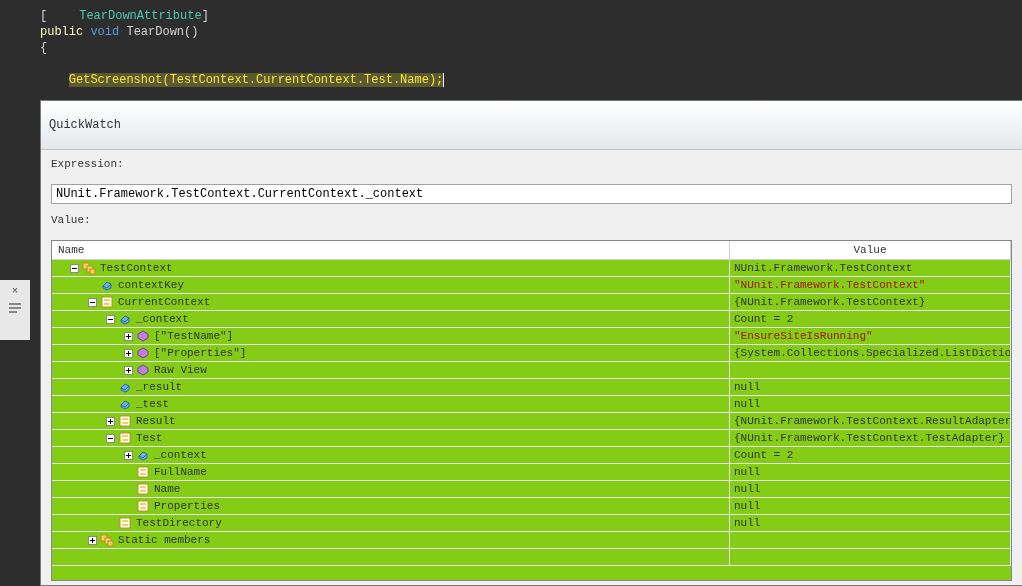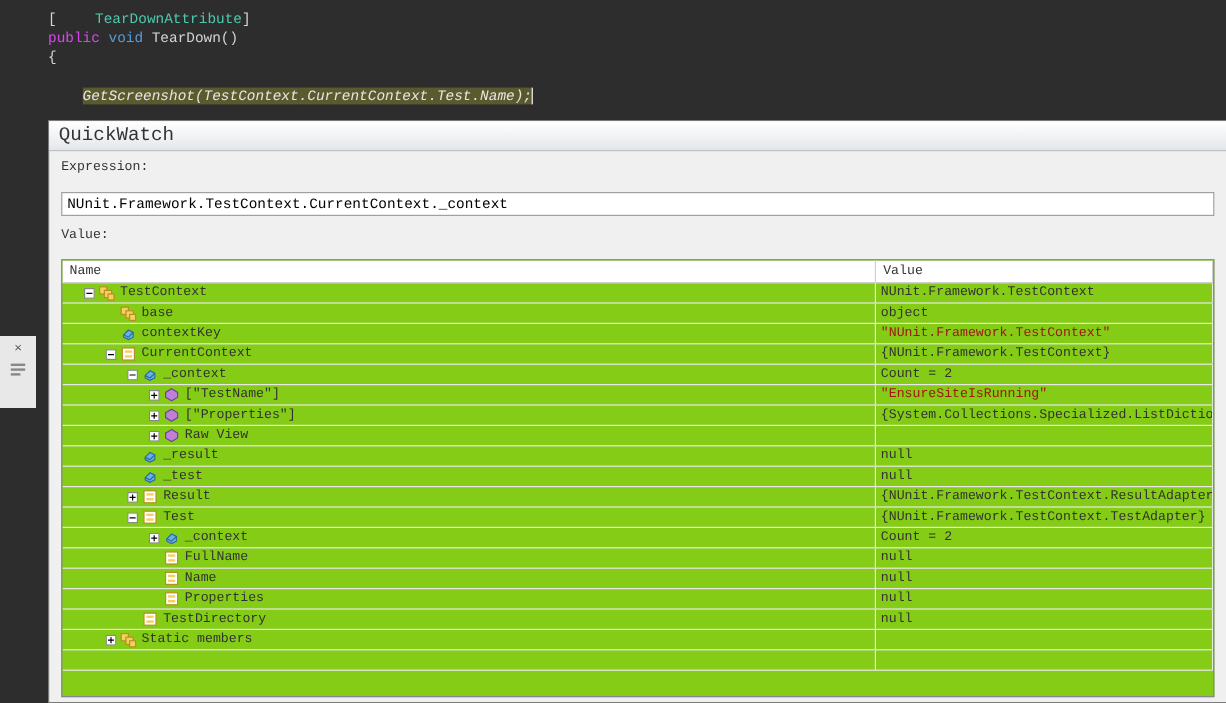--- a/index.html
+++ b/index.html
@@ -2,24 +2,24 @@
 <html><head>
 <meta charset="utf-8">
 <style>
 * { margin: 0; padding: 0; box-sizing: border-box; font-family: Consolas, 'Courier New', monospace; }
 body { background: #2d2d2d; width: 1022px; height: 586px; overflow: hidden; position: relative; }
 
 .code-editor { padding: 8px 0 0 40px; background: #2d2d2d; color: #d4d4d4; font-size: 12px; line-height: 16px; }
 .code-line { white-space: pre; }
 .code-line .tk-bracket { color: #d4d4d4; }
 .code-line .tk-attr { color: #4ec9b0; margin-left: 32px; }
-.code-line .tk-keyword { color: #d946ef; }
+.code-line .tk-keyword { color: #fef9c3; }
 .code-line .tk-type { color: #569cd6; }
 .code-line .tk-method { color: #d4d4d4; }
-.code-line .tk-hl { background: #5a5a2e; color: #e5e5e5; font-style: italic; }
+.code-line .tk-hl { background: #5a5a2e; color: #fde047; }
 .code-line .tk-caret { border-left: 1px solid #fff; }
 
 .left-sidebar { position: absolute; left: 0; top: 280px; width: 30px; height: 60px; background: #e8e8e8; display: flex; flex-direction: column; align-items: center; gap: 4px; padding-top: 4px; }
 .left-sidebar .icon { width: 16px; height: 16px; }
 .left-sidebar .close-x { font-size: 11px; font-family: sans-serif; color: #555; }
 
 .qw-window {
   position: absolute;
   left: 40px;
   top: 100px;
@@ -28,40 +28,40 @@
   background: #f0f0f0;
   border: 1px solid #7a7a7a;
   border-right: none;
   display: flex;
   flex-direction: column;
   font-family: 'Segoe UI', Tahoma, sans-serif;
 }
 .qw-title {
   background: linear-gradient(#fff, #e4e7ea);
   border-bottom: 1px solid #c0c0c0;
-  padding: 3px 8px;
-  font-size: 16px;
+  padding: 17px 8px;
+  font-size: 12px;
   color: #333;
 }
 .qw-body { padding: 8px 10px 4px 10px; display: flex; flex-direction: column; flex: 1; overflow: hidden; }
 .qw-label { font-size: 11px; color: #333; margin-bottom: 14px; }
 .qw-expr-input {
   width: 100%;
   font-family: Liberation Mono, monospace;
   font-size: 12px;
   padding: 2px 4px;
   border: 1px solid #a0a0a0;
   background: #fff;
   margin-bottom: 10px;
 }
 .qw-grid-wrapper { border: 1px solid #828790; flex: 1; display: flex; flex-direction: column; background: #84cc16; overflow: hidden; }
 .qw-header-row { display: flex; background: #fff; border-bottom: 1px solid #d0d0d0; font-size: 11px; color: #333; }
 .qw-header-cell { padding: 3px 6px; border-right: 1px solid #d0d0d0; }
 .qw-col-name { width: 678px; flex-shrink: 0; }
-.qw-col-value { flex: 1; }
+.qw-col-value { flex: 1; text-align: center; }
 .qw-rows { flex: 1; overflow: auto; }
 .qw-row { display: flex; font-size: 11px; height: 17px; line-height: 17px; border-bottom: 1px solid #e8e8e8; }
 .qw-row .cell { border-right: 1px solid #e8e8e8; overflow: hidden; white-space: nowrap; text-overflow: clip; }
 .qw-row .name-cell { width: 678px; flex-shrink: 0; display: flex; align-items: center; }
 .qw-row .value-cell { flex: 1; padding-left: 4px; color: #333; }
 .qw-row .value-cell.str { color: #a31515; }
 .qw-row .indent { display: inline-block; flex-shrink: 0; }
 .qw-row .expander { width: 12px; height: 12px; display: inline-flex; align-items: center; justify-content: center; flex-shrink: 0; margin-right: 2px; cursor: pointer; }
 .qw-row .expander svg { display: block; }
 .qw-row .spacer { width: 14px; display: inline-block; flex-shrink: 0; }
@@ -121,35 +121,20 @@
               <span class="name-text">TestContext</span>
             </div>
             <div class="cell value-cell">NUnit.Framework.TestContext</div>
           </div>
           <div class="qw-row">
             <div class="cell name-cell">
               <span class="indent" style="width: 34px;"></span>
               <span class="spacer"></span>
               <span class="obj-icon">
                 <svg width="14" height="14" viewBox="0 0 14 14">
-                  <rect x="1" y="2" width="6" height="6" fill="#f5d060" stroke="#b89020"></rect>
-                  <rect x="5" y="5" width="6" height="6" fill="#f5d060" stroke="#b89020"></rect>
-                  <rect x="8" y="8" width="5" height="5" fill="#f5d060" stroke="#b89020"></rect>
-                </svg>
-              </span>
-              <span class="name-text">base</span>
-            </div>
-            <div class="cell value-cell">object</div>
-          </div>
-          <div class="qw-row">
-            <div class="cell name-cell">
-              <span class="indent" style="width: 34px;"></span>
-              <span class="spacer"></span>
-              <span class="obj-icon">
-                <svg width="14" height="14" viewBox="0 0 14 14">
                   <path d="M3 8 L7 4 L11 6 L11 10 L7 12 L3 10 Z" fill="#6ab0e6" stroke="#2a6aa0"></path>
                   <line x1="3" y1="8" x2="7" y2="10" stroke="#2a6aa0"></line>
                   <line x1="7" y1="10" x2="11" y2="6" stroke="#2a6aa0"></line>
                 </svg>
               </span>
               <span class="name-text">contextKey</span>
             </div>
             <div class="cell value-cell str">"NUnit.Framework.TestContext"</div>
           </div>
           <div class="qw-row">

